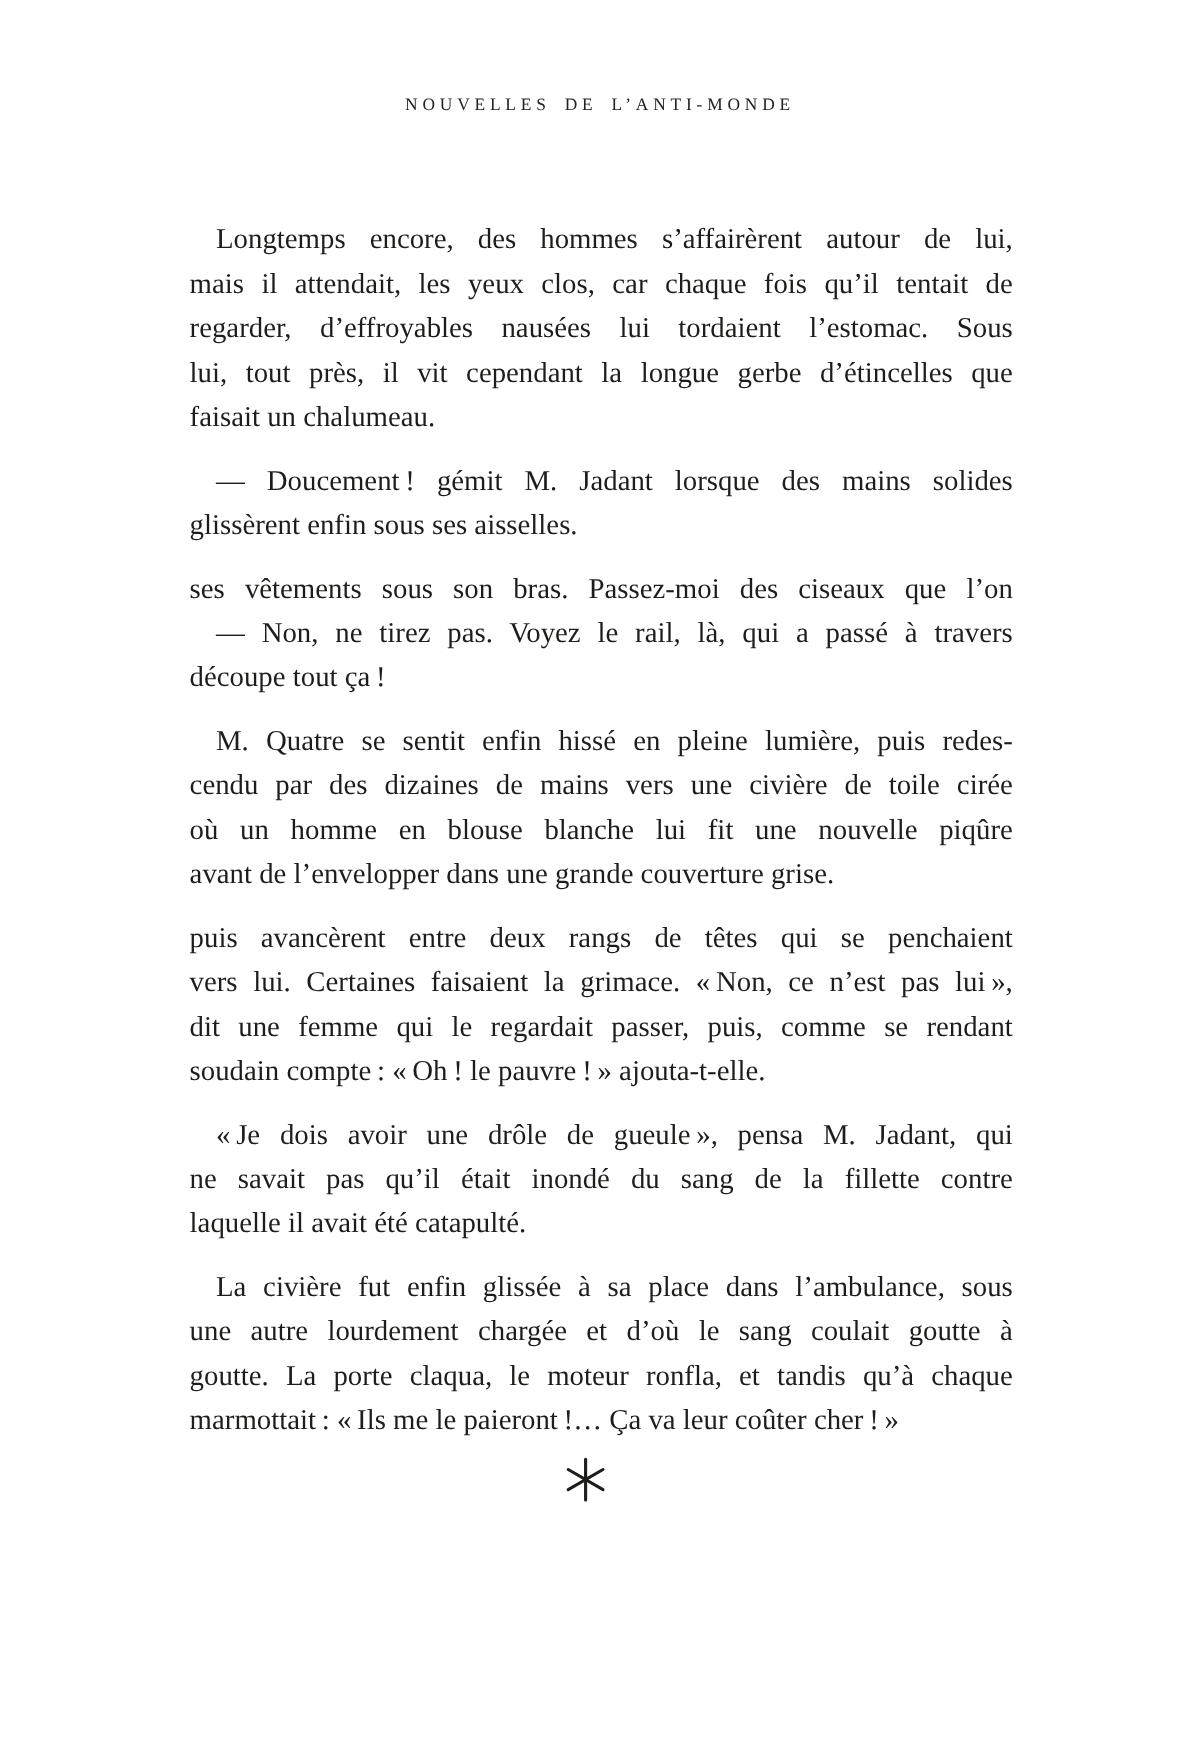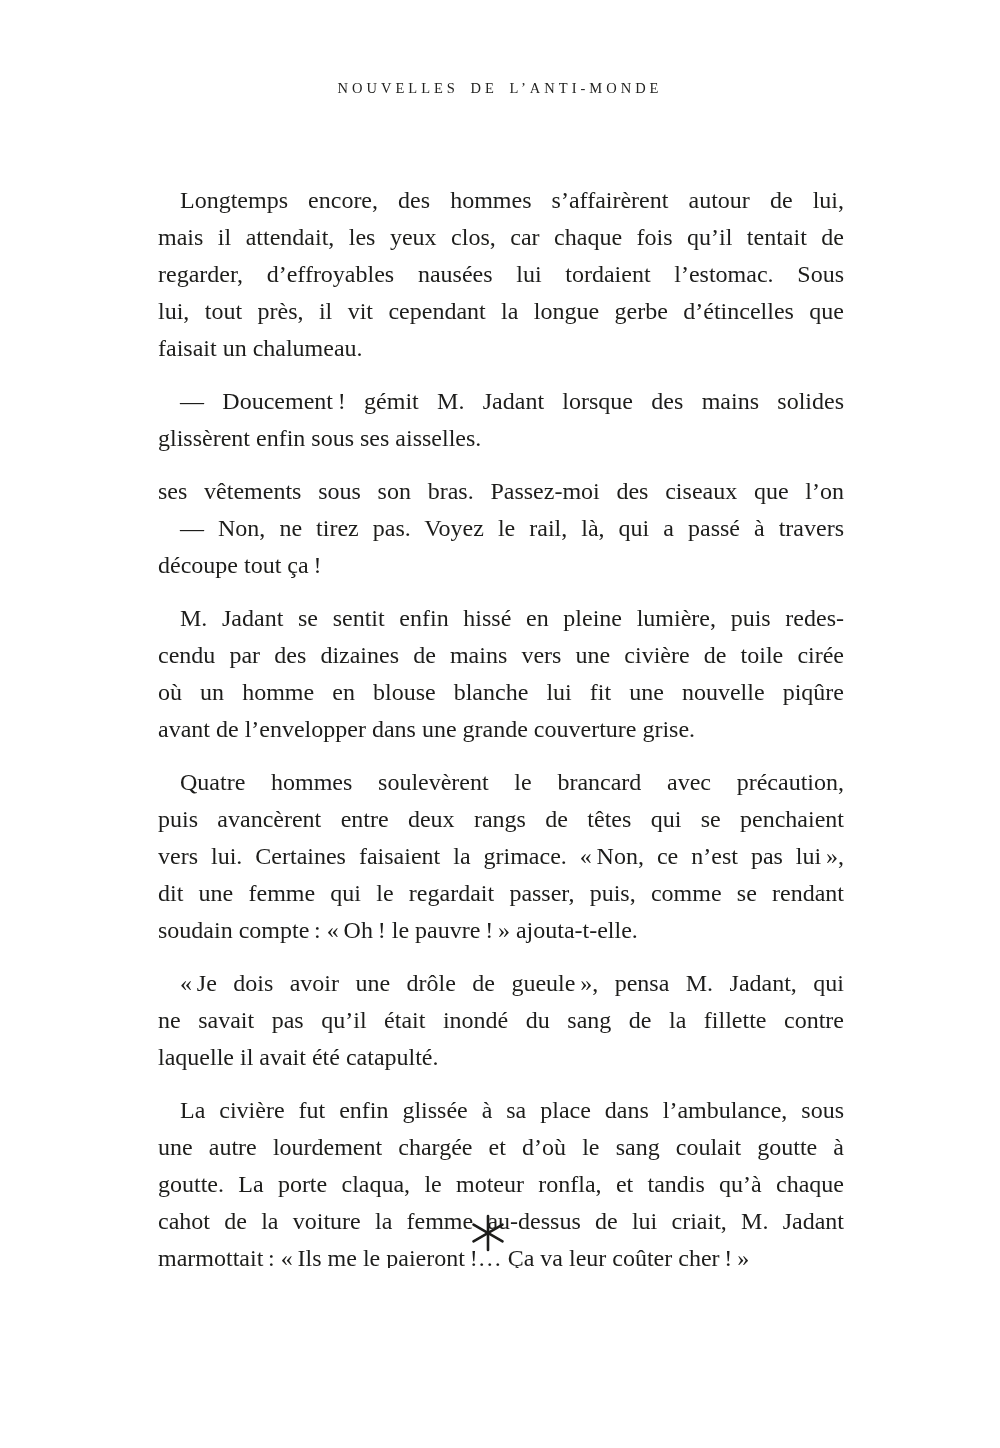--- a/index.html
+++ b/index.html
@@ -86,42 +86,40 @@
       <div class="paragraph">
         <div class="line first">— Doucement ! gémit M. Jadant lorsque des mains solides</div>
         <div class="line last">glissèrent enfin sous ses aisselles.</div>
       </div>
       <div class="paragraph">
         <div class="line">ses vêtements sous son bras. Passez-moi des ciseaux que l’on</div>
         <div class="line first">— Non, ne tirez pas. Voyez le rail, là, qui a passé à travers</div>
         <div class="line last">découpe tout ça !</div>
       </div>
       <div class="paragraph">
-        <div class="line first">M. Jadant se sentit enfin hissé en pleine lumière, puis redes-</div>
+        <div class="line first">M. Quatre se sentit enfin hissé en pleine lumière, puis redes-</div>
         <div class="line">cendu par des dizaines de mains vers une civière de toile cirée</div>
         <div class="line">où un homme en blouse blanche lui fit une nouvelle piqûre</div>
         <div class="line last">avant de l’envelopper dans une grande couverture grise.</div>
       </div>
       <div class="paragraph">
-        <div class="line first">Quatre hommes soulevèrent le brancard avec précaution,</div>
         <div class="line">puis avancèrent entre deux rangs de têtes qui se penchaient</div>
         <div class="line">vers lui. Certaines faisaient la grimace. « Non, ce n’est pas lui »,</div>
         <div class="line">dit une femme qui le regardait passer, puis, comme se rendant</div>
         <div class="line last">soudain compte : « Oh ! le pauvre ! » ajouta-t-elle.</div>
       </div>
       <div class="paragraph">
         <div class="line first">« Je dois avoir une drôle de gueule », pensa M. Jadant, qui</div>
         <div class="line">ne savait pas qu’il était inondé du sang de la fillette contre</div>
         <div class="line last">laquelle il avait été catapulté.</div>
       </div>
       <div class="paragraph">
         <div class="line first">La civière fut enfin glissée à sa place dans l’ambulance, sous</div>
         <div class="line">une autre lourdement chargée et d’où le sang coulait goutte à</div>
         <div class="line">goutte. La porte claqua, le moteur ronfla, et tandis qu’à chaque</div>
-        <div class="line">cahot de la voiture la femme au-dessus de lui criait, M. Jadant</div>
         <div class="line last">marmottait : « Ils me le paieront !… Ça va leur coûter cher ! »</div>
       </div>
     </div>
 
   <div class="separator">
     <svg width="38" height="40" viewBox="-19 -20 38 40" aria-hidden="true">
       <g stroke="#1d1d1b" stroke-width="2.6" stroke-linecap="round" fill="none">
         <line x1="0" y1="-17" x2="0" y2="17"></line>
         <line x1="-14.5" y1="-8.4" x2="14.5" y2="8.4"></line>
         <line x1="-14.5" y1="8.4" x2="14.5" y2="-8.4"></line>

